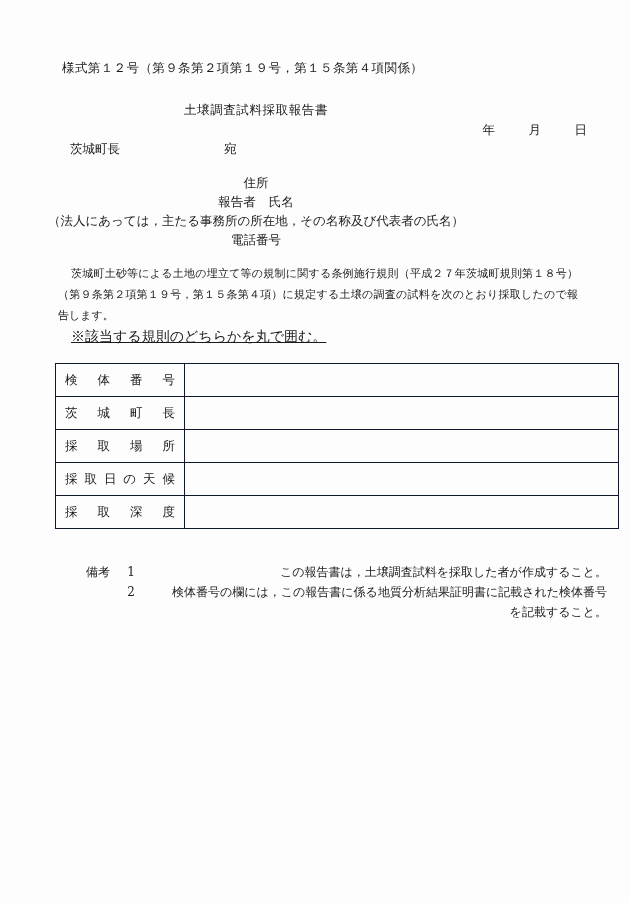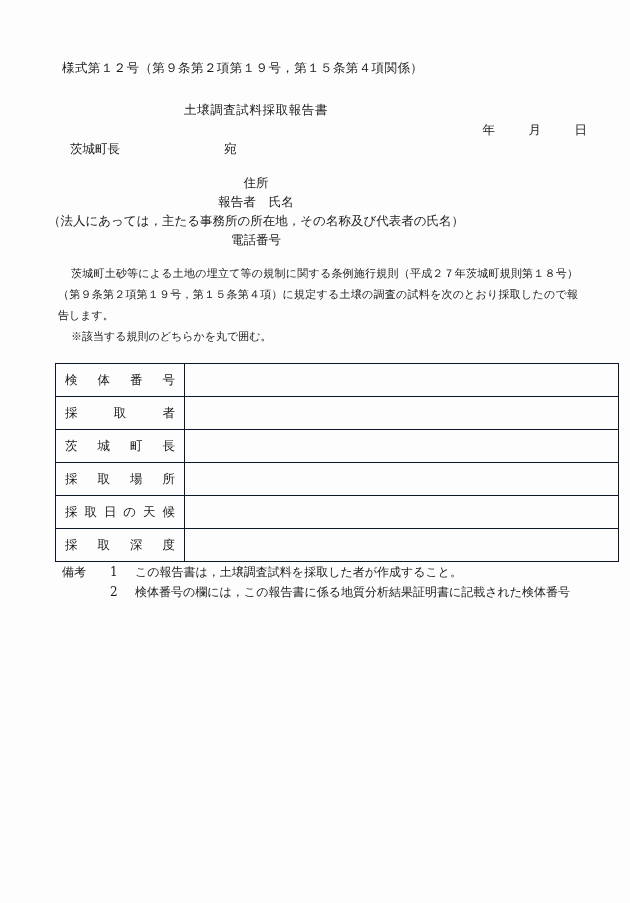--- a/index.html
+++ b/index.html
@@ -105,23 +105,24 @@
     font-size: 11px;
     line-height: 21px;
     text-indent: 13px;
     text-align: justify;
   }
   .note-line {
     position: absolute;
     left: 58px;
     top: 326px;
     width: 520px;
-    font-size: 11px;
+    font-size: 14px;
     line-height: 21px;
     text-indent: 13px;
+    text-decoration: underline;
   }
 
   
   .data-table {
     position: absolute;
     left: 55px;
     top: 363px;
     width: 543px;
     border-collapse: collapse;
     table-layout: fixed;
@@ -152,20 +153,21 @@
     position: absolute;
     left: 62px;
     top: 562px;
     width: 545px;
     font-size: 12px;
     line-height: 20px;
   }
   .remarks-row {
     display: flex;
     align-items: flex-start;
+    text-align: right;
   }
   .remarks-label {
     width: 48px;
     flex: 0 0 48px;
     white-space: nowrap;
   }
   .remarks-num {
     width: 25px;
     flex: 0 0 25px;
   }
@@ -212,26 +214,20 @@
 
   <div class="body-para">茨城町土砂等による土地の埋立て等の規制に関する条例施行規則（平成２７年茨城町規則第１８号）（第９条第２項第１９号，第１５条第４項）に規定する土壌の調査の試料を次のとおり採取したので報告します。</div>
 
   <div class="note-line">※該当する規則のどちらかを丸で囲む。</div>
 
   <table class="data-table">
     <tbody>
       <tr>
         <td class="label-cell">
           <span class="lbl">検体番号</span>
-        </td>
-        <td class="value-cell"></td>
-      </tr>
-      <tr>
-        <td class="label-cell">
-          <span class="lbl">採取者</span>
         </td>
         <td class="value-cell"></td>
       </tr>
       <tr>
         <td class="label-cell">
           <span class="lbl">茨城町長</span>
         </td>
         <td class="value-cell"></td>
       </tr>
       <tr>
@@ -259,17 +255,18 @@
     <div class="remarks-row">
       <span class="remarks-label">備考</span>
       <span class="remarks-num">1</span>
       <span class="remarks-text">この報告書は，土壌調査試料を採取した者が作成すること。</span>
     </div>
     <div class="remarks-row">
       <span class="remarks-label"></span>
       <span class="remarks-num">2</span>
       <span class="remarks-text">
         <span>検体番号の欄には，この報告書に係る地質分析結果証明書に記載された検体番号</span>
+        <span class="cont">を記載すること。</span>
       </span>
     </div>
   </div>
 
 </div>
 
 </body></html>

